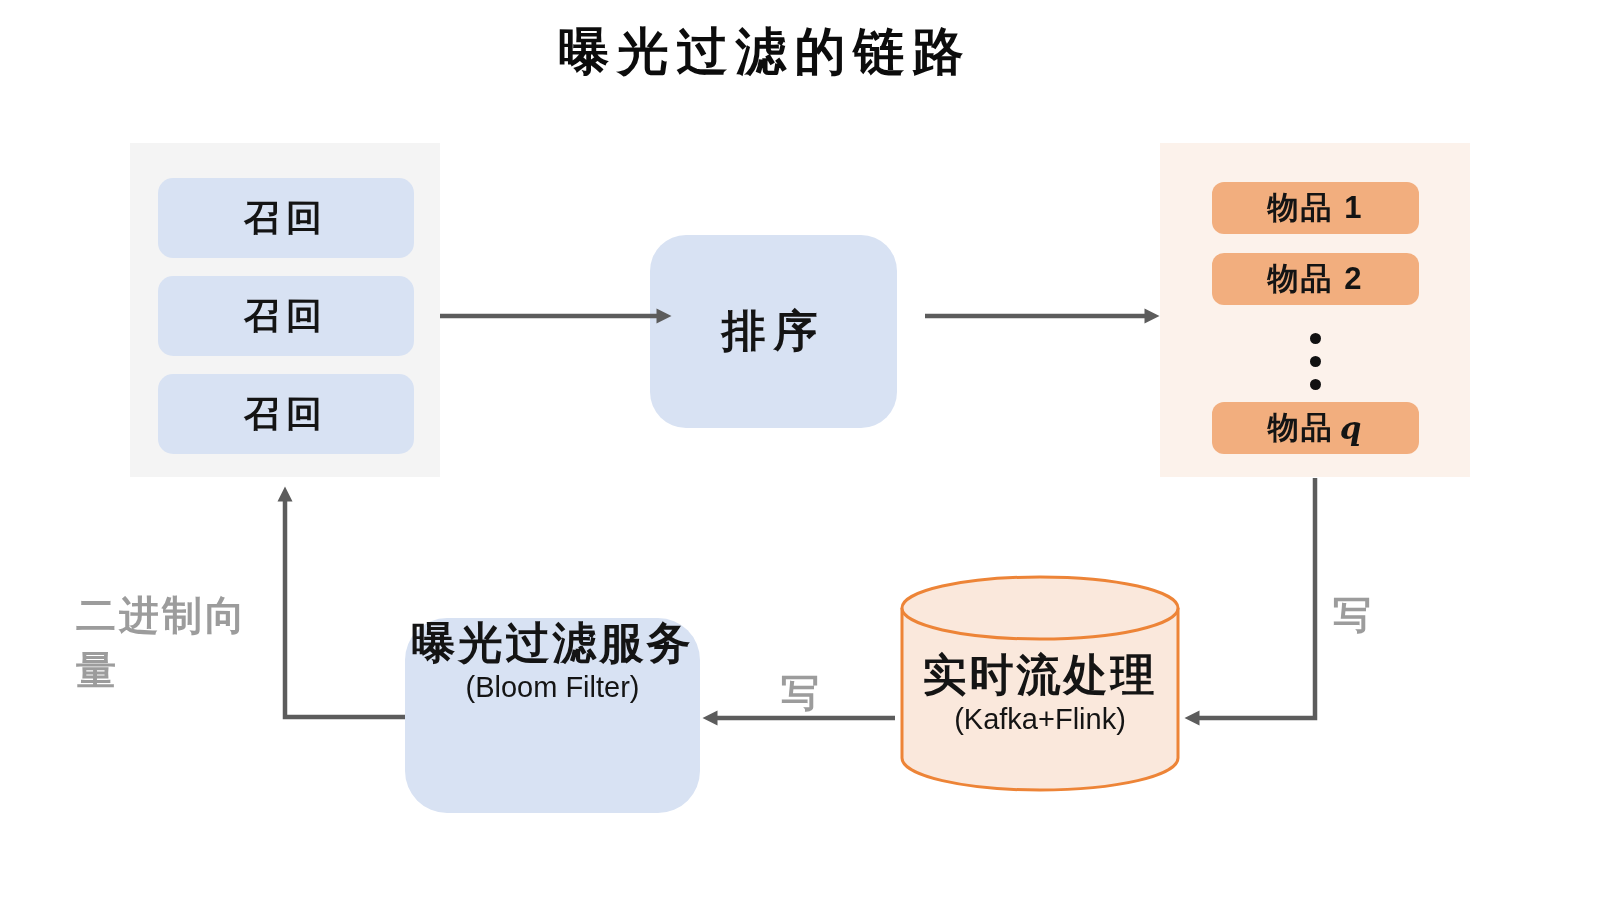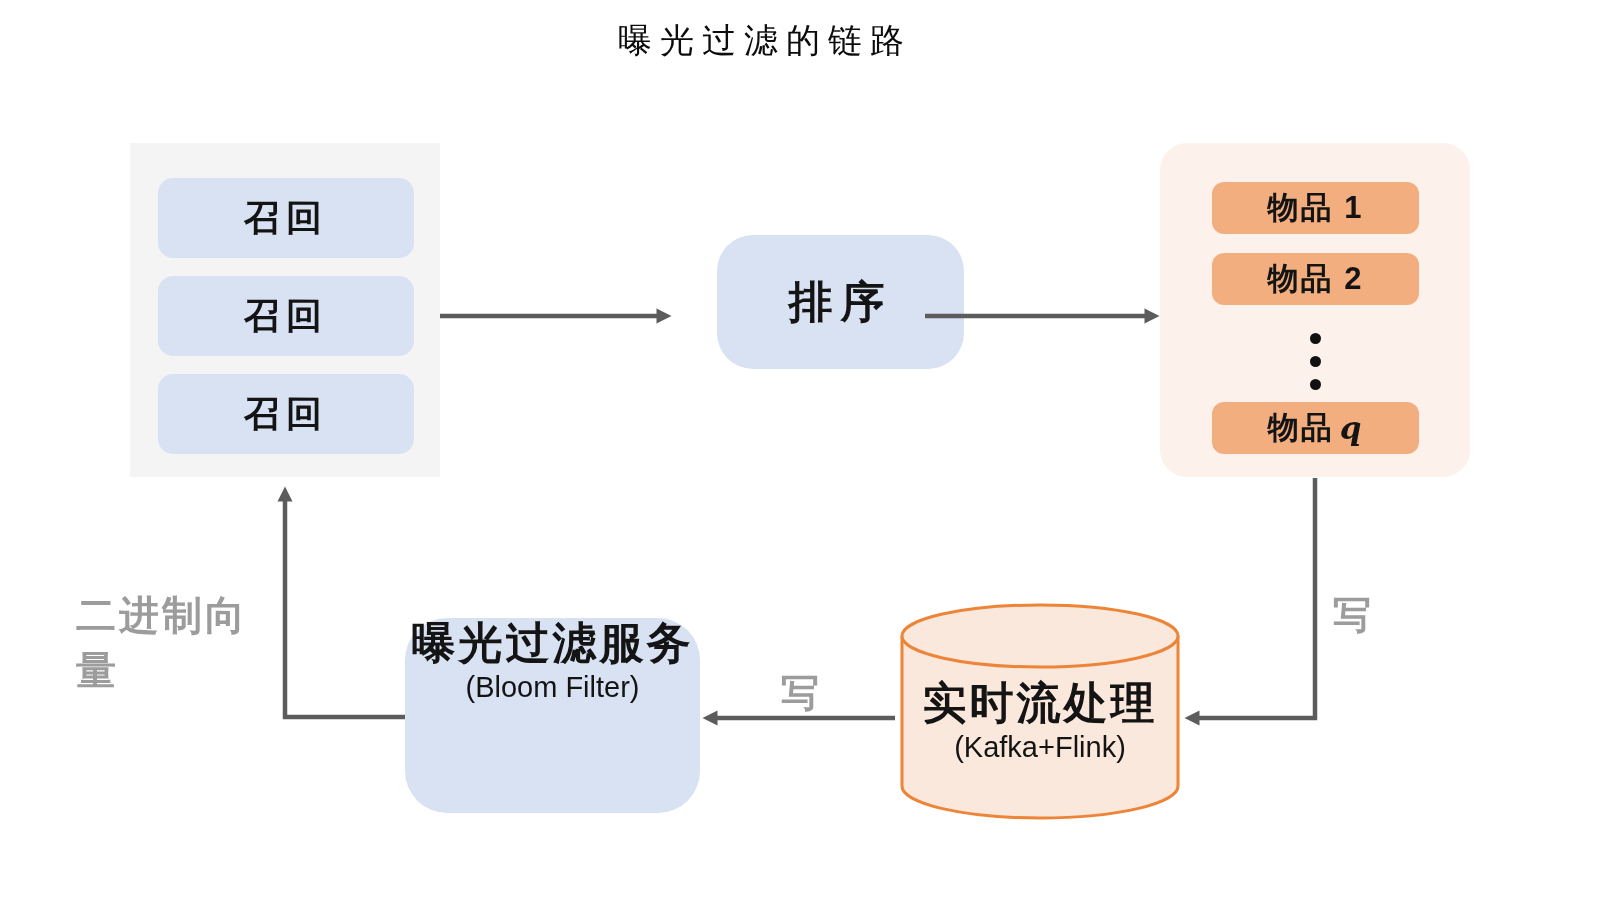--- a/index.html
+++ b/index.html
@@ -14,55 +14,54 @@
     height: 899px;
     background: #ffffff;
     overflow: hidden;
   }
   .abs { position: absolute; }
 
   
   .diagram-title {
     left: 0; top: 18px; width: 1530px;
     text-align: center;
-    font-size: 34px;
-    font-weight: 400;
+    font-size: 51px;
+    font-weight: 700;
     letter-spacing: 8px;
     color: #0c0c0c;
   }
 
   
   .panel-gray {
     left: 130px; top: 143px; width: 310px; height: 334px;
     background: #f4f4f4;
   }
   .panel-peach {
     left: 1160px; top: 143px; width: 310px; height: 334px;
     background: #fcf2eb;
-    border-radius: 27px;
   }
 
   
   .recall-box {
     position: absolute;
     left: 28px; width: 256px; height: 80px;
     background: #d8e2f3;
     border-radius: 15px;
     display: flex; align-items: center; justify-content: center;
     font-size: 36px; font-weight: 600; color: #141414;
     letter-spacing: 6px;
     font-family: Liberation Serif, serif;
   }
   .recall-1 { top: 35px; }
   .recall-2 { top: 133px; }
   .recall-3 { top: 231px; }
 
   
   .ranking-node {
-    left: 717px; top: 235px; width: 247px; height: 134px;
+    left: 650px; top: 235px; width: 247px; height: 193px;
     background: #d8e2f3;
     border-radius: 36px;
     display: flex; align-items: center; justify-content: center;
     font-size: 44px; font-weight: 600; color: #141414;
     letter-spacing: 8px;
   }
 
   
   .item-box {
     position: absolute;
@@ -96,21 +95,21 @@
     left: 405px; top: 618px; width: 295px; height: 195px;
     background: #d8e2f3;
     border-radius: 42px;
     display: flex; flex-direction: column; align-items: center; justify-content: flex-start;
     color: #141414;
   }
   .node-label-big   { font-size: 44px; font-weight: 700; letter-spacing: 3px; line-height: 1.15; }
   .node-label-small { font-size: 29px; font-weight: 400; letter-spacing: 0px; margin-top: 2px; }
 
   
-  .cylinder-wrap { left: 895px; top: 596px; width: 290px; height: 232px; }
+  .cylinder-wrap { left: 895px; top: 568px; width: 290px; height: 232px; }
   .cylinder-text {
     position: absolute; left: 0; top: 82px; width: 100%;
     display: flex; flex-direction: column; align-items: center;
     color: #141414;
   }
 
   
   .edge-label {
     color: #9c9c9c;
     font-weight: 600;

